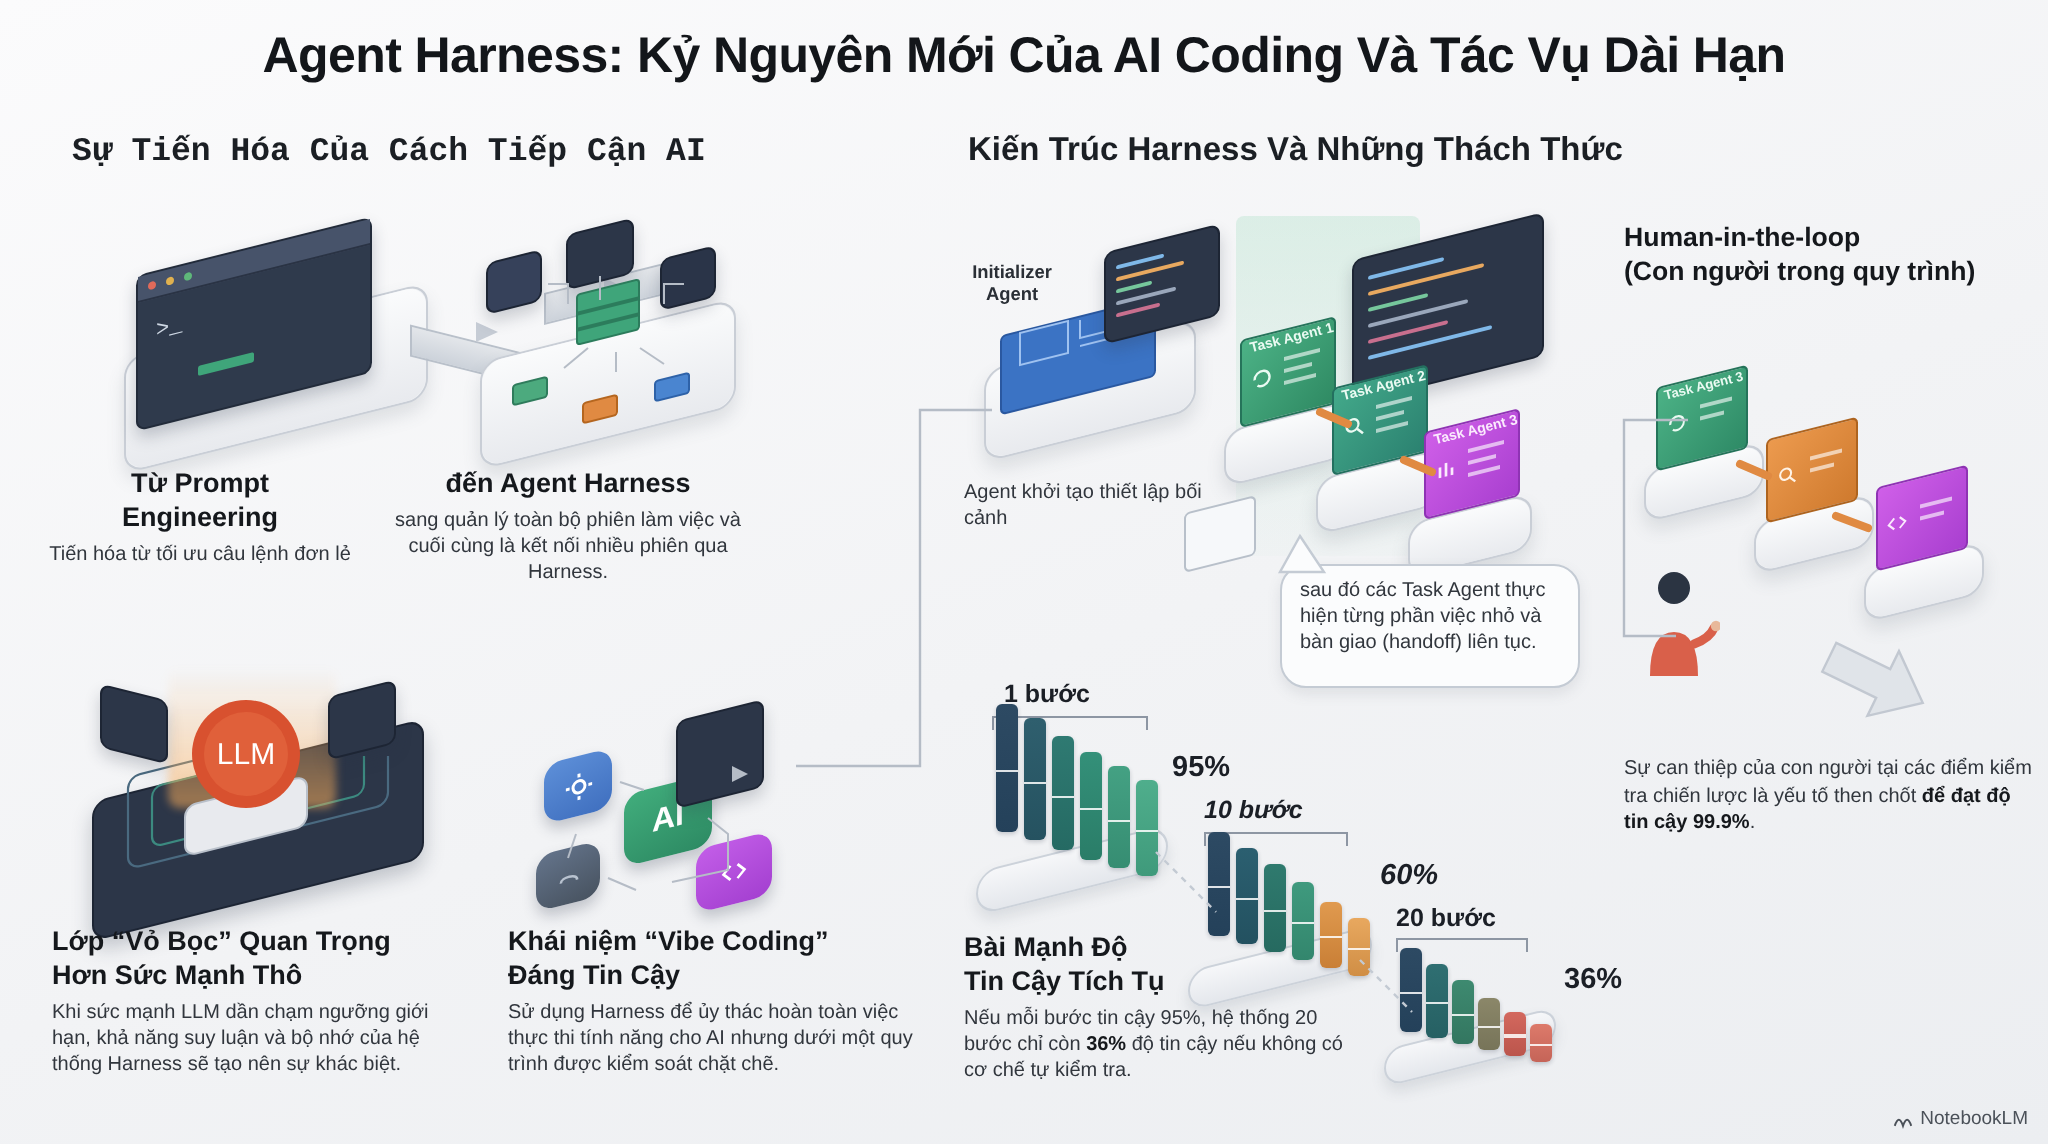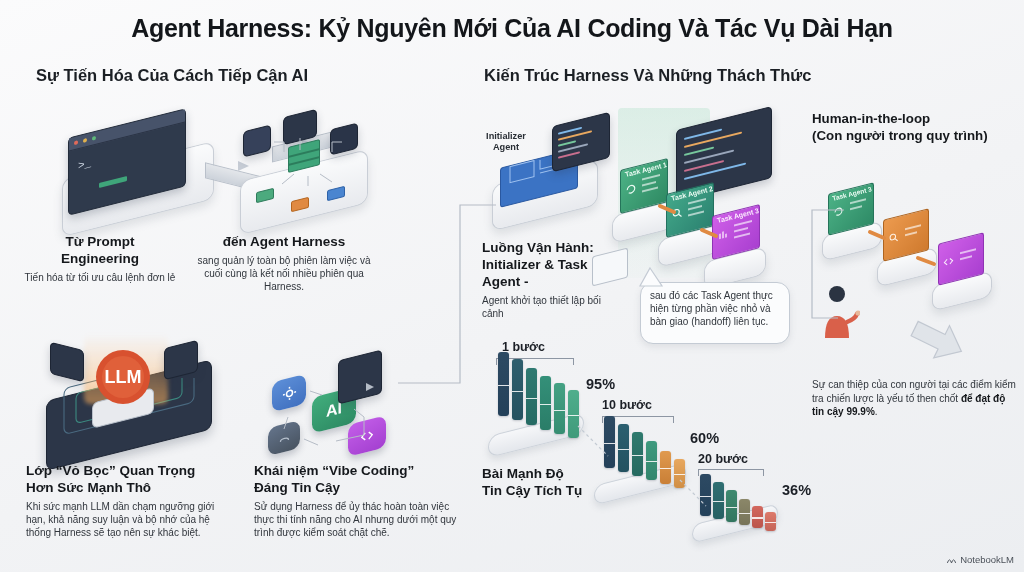--- a/index.html
+++ b/index.html
@@ -19,21 +19,21 @@
   .main-title {
     position: absolute; top: 14px; left: 0; width: 1024px;
     text-align: center;
     font-size: 25px; font-weight: bold; color: #13161a;
     letter-spacing: -0.3px;
   }
   .sub-title {
     position: absolute;
     font-size: 16.5px; font-weight: bold; color: #1b1f24;
   }
-  .sub-left  { top: 66px; left: 36px; }
+  .sub-left  { top: 66px; left: 36px; font-family: Liberation Mono, monospace; }
   .sub-right { top: 66px; left: 484px; }
 
   .blk { position: absolute; }
   .blk-h {
     font-size: 13.5px; font-weight: bold; color: #15181c;
     line-height: 1.25; margin-bottom: 3px;
   }
   .blk-p {
     font-size: 10px; color: #31363d; line-height: 1.32;
   }
@@ -248,21 +248,21 @@
     </svg>
 
     <div style="position:absolute;left:84px;top:334px;width:84px;height:70px;background:linear-gradient(180deg,rgba(255,206,120,.0),rgba(255,176,90,.55));border-radius:6px;filter:blur(2px);"></div>
 
     <div style="position:absolute;left:92px;top:395px;width:62px;height:26px;background:#e8eaee;border:1.3px solid #b9c0ca;border-radius:6px;transform:skewY(-14deg);"></div>
 
     <svg style="position:absolute;left:92px;top:346px;width:62px;height:62px;" viewBox="0 0 62 62">
       <circle cx="31" cy="31" r="27" fill="#d8512f"></circle>
       <circle cx="31" cy="31" r="21" fill="#e0603a"></circle>
     </svg>
-    <div style="position:absolute;left:92px;top:346px;width:62px;height:62px;display:flex;align-items:center;justify-content:center;color:#fff;font-weight:bold;font-size:18px;">LLM</div>
+    <div style="position:absolute;left:92px;top:346px;width:62px;height:62px;display:flex;align-items:center;justify-content:center;color:#fff;font-weight:normal;font-size:15px;">LLM</div>
 
     <div class="screen" style="left:50px;top:346px;width:34px;height:32px;transform:skewY(14deg);"></div>
     <div class="screen" style="left:164px;top:344px;width:34px;height:32px;transform:skewY(-14deg);"></div>
   </div>
 
   <div>
     <div class="chip" style="left:272px;top:378px;width:34px;height:30px;background:linear-gradient(160deg,#5d8fd8,#3f6fbf);">
       <svg width="15" height="15" viewBox="0 0 16 16">
           <circle cx="8" cy="8" r="3.2" fill="none" stroke="#fff" stroke-width="1.6"></circle>
           <g stroke="#fff" stroke-width="1.6">
@@ -416,25 +416,20 @@
     <div style="position:absolute;left:592px;top:252px;width:36px;height:30px;background:#f6f8fa;border:1.2px solid #b8c0ca;border-radius:3px;transform:skewY(-14deg);"></div>
   </div>
 
   <div class="bubble" style="left:640px;top:282px;width:150px;height:62px;"></div>
   <div class="blk-p" style="position:absolute;left:650px;top:289px;width:132px;line-height:1.3;">sau đó các Task Agent thực hiện từng phần việc nhỏ và bàn giao (handoff) liên tục.</div>
   <svg style="position:absolute;left:636px;top:266px;width:28px;height:24px;" viewBox="0 0 28 24">
     <path d="M14,2 L26,20 L4,20 Z" fill="#fbfcfd" stroke="#c4cbd4" stroke-width="1.2"></path>
   </svg>
 
   <div class="blk" style="left:482px;top:240px;width:126px;">
-    <div class="blk-h">
-      <span>Luồng Vận Hành:</span><br>
-      <span>Initializer &amp; Task</span><br>
-      <span>Agent -</span>
-    </div>
     <div class="blk-p">Agent khởi tạo thiết lập bối cảnh</div>
   </div>
 
   <div class="callout-label" style="left:812px;top:110px;width:210px;">
     <span>Human-in-the-loop</span><br>
     <span>(Con người trong quy trình)</span>
   </div>
 
   <div>
 
@@ -520,21 +515,21 @@
       <div class="steplbl" style="left:14px;top:0px;text-align:right;">1 bước</div>
       <div class="bar" style="left:10px;bottom:44px;height:64px;background:linear-gradient(180deg,#2d4a63,#24415a);"></div>
       <div class="bar" style="left:24px;bottom:40px;height:61px;background:linear-gradient(180deg,#2f5f6e,#255260);"></div>
       <div class="bar" style="left:38px;bottom:35px;height:57px;background:linear-gradient(180deg,#2f7a72,#256a63);"></div>
       <div class="bar" style="left:52px;bottom:30px;height:54px;background:linear-gradient(180deg,#349079,#2a7d68);"></div>
       <div class="bar" style="left:66px;bottom:26px;height:51px;background:linear-gradient(180deg,#44a183,#368d72);"></div>
       <div class="bar" style="left:80px;bottom:22px;height:48px;background:linear-gradient(180deg,#4fae8c,#3f9a7b);"></div>
       <div class="pctlbl" style="left:98px;top:36px;text-align:center;">95%</div>
     </div>
 
-    <div class="bargroup" style="left:594px;top:398px;width:110px;height:110px;">
+    <div class="bargroup" style="left:594px;top:398px;width:110px;height:110px;font-style:italic;">
       <div class="bg-base" style="left:0;top:76px;width:92px;height:20px;"></div>
       <div class="brace" style="left:8px;top:18px;width:72px;"></div>
       <div class="steplbl" style="left:8px;top:0px;">10 bước</div>
       <div class="bar" style="left:10px;bottom:40px;height:52px;background:linear-gradient(180deg,#2d4a63,#24415a);"></div>
       <div class="bar" style="left:24px;bottom:36px;height:48px;background:linear-gradient(180deg,#2b5f70,#235160);"></div>
       <div class="bar" style="left:38px;bottom:32px;height:44px;background:linear-gradient(180deg,#2f7a6e,#266a60);"></div>
       <div class="bar" style="left:52px;bottom:28px;height:39px;background:linear-gradient(180deg,#3f9a7e,#33866d);"></div>
       <div class="bar" style="left:66px;bottom:24px;height:33px;background:linear-gradient(180deg,#e09a4f,#c97f36);"></div>
       <div class="bar" style="left:80px;bottom:20px;height:29px;background:linear-gradient(180deg,#e8a85f,#d08e45);"></div>
       <div class="pctlbl" style="left:96px;top:32px;">60%</div>
@@ -559,20 +554,23 @@
     <svg style="position:absolute;left:678px;top:478px;width:30px;height:36px;" viewBox="0 0 30 36">
       <path d="M2,2 L28,28" stroke="#c3cad3" stroke-width="1.2" fill="none" stroke-dasharray="3 3"></path>
     </svg>
   </div>
 
   <div class="blk" style="left:482px;top:466px;width:196px;">
     <div class="blk-h">
       <span>Bài Mạnh Độ</span><br>
       <span>Tin Cậy Tích Tụ</span>
     </div>
+    <div class="blk-p">
+      <span>Nếu mỗi bước tin cậy 95%, hệ thống 20 bước chỉ còn </span><b>36%</b><span> độ tin cậy nếu không có cơ chế tự kiểm tra.</span>
+    </div>
   </div>
 
   <div class="watermark">
     <svg width="11" height="11" viewBox="0 0 16 16">
       <path d="M2 13 Q5 4 8 13 Q11 4 14 13" fill="none" stroke="#4b5159" stroke-width="1.4"></path>
     </svg>
     <span>NotebookLM</span>
   </div>
 
 </div>

